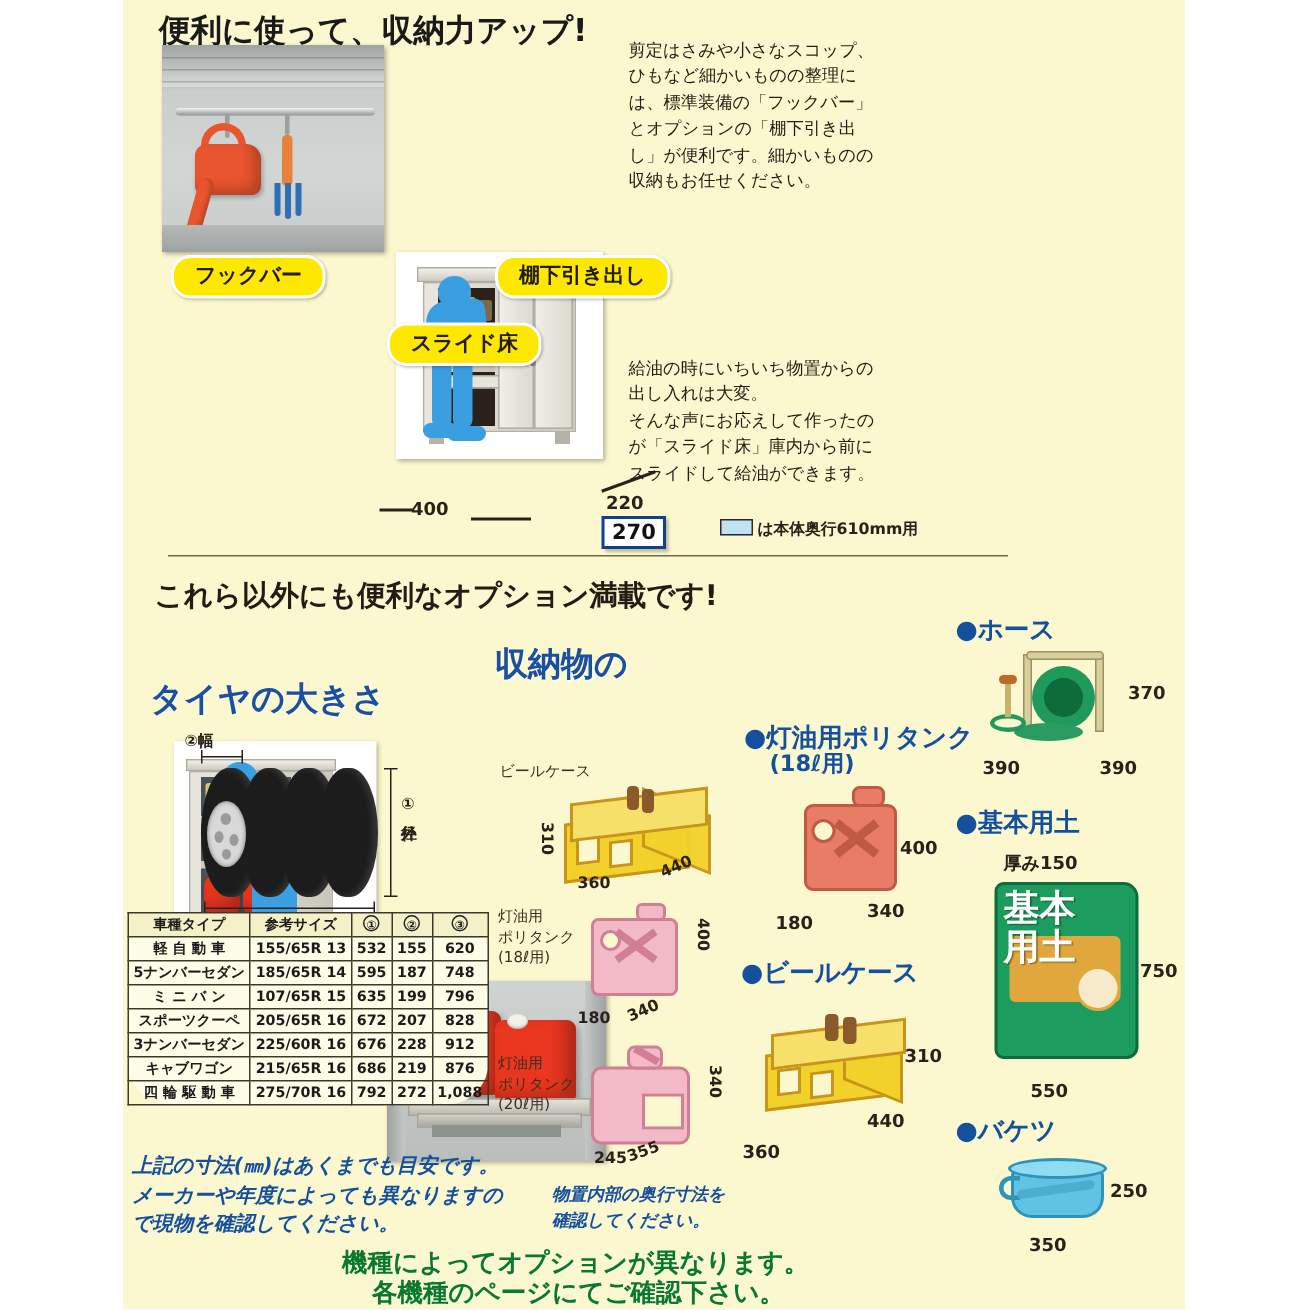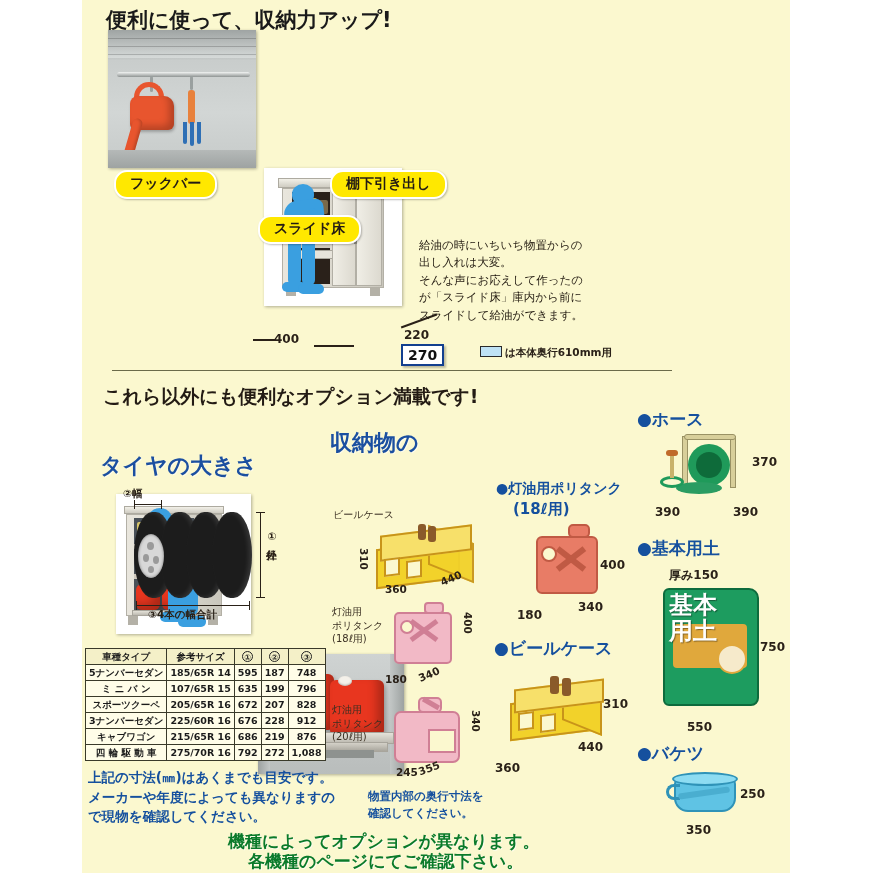--- a/index.html
+++ b/index.html
@@ -63,20 +63,21 @@
     font-size: 11.5px;
     line-height: 1.52;
     white-space: pre-line;
   }
   .note-blue {
     color: #15509e;
     font-weight: bold;
     font-size: 13.5px;
     line-height: 1.45;
     white-space: pre-line;
+    font-style: italic;
   }
   .cap-sm {
     color: #3a2f22;
     font-size: 10px;
     line-height: 1.35;
     white-space: pre-line;
   }
   .dim {
     color: #2a2118;
     font-size: 12px;
@@ -297,20 +298,21 @@
     <div class="person" style="left:20px; top:32px; width:40px; height:26px; border-radius:14px 8px 6px 10px; transform:rotate(-6deg);"></div>
     <div class="person" style="left:40px; top:40px; width:10px; height:36px; border-radius:6px; transform:rotate(16deg);"></div>
     <div class="person" style="left:22px; top:54px; width:30px; height:20px; border-radius:8px;"></div>
     <div class="person" style="left:24px; top:70px; width:13px; height:48px; border-radius:6px;"></div>
     <div class="person" style="left:38px; top:70px; width:13px; height:48px; border-radius:6px;"></div>
     <div class="person" style="left:18px; top:114px; width:24px; height:10px; border-radius:5px;"></div>
     <div class="person" style="left:34px; top:116px; width:26px; height:10px; border-radius:5px;"></div>
   </div>
   <div class="abs badge" style="left:330px; top:170px;">棚下引き出し</div>
 
+  <div class="abs body-ja" style="left:419px; top:25px; width:165px;">剪定はさみや小さなスコップ、ひもなど細かいものの整理には、標準装備の「フックバー」とオプションの「棚下引き出し」が便利です。細かいものの収納もお任せください。</div>
 
   <div class="abs badge" style="left:258px; top:215px;">スライド床</div>
 
   <div class="abs photo photo-frame" style="left:116px; top:218px; width:135px; height:140px; background:#ffffff;">
     <div class="cab-top" style="left:8px; top:12px; width:100px; height:8px;"></div>
     <div class="cab-body" style="left:10px; top:20px; width:96px; height:102px;"></div>
     <div class="cab-dark" style="left:18px; top:24px; width:60px; height:94px; background:#4a5158;"></div>
     <div class="cab-shelf" style="left:18px; top:50px; width:60px; height:5px;"></div>
     <div class="cab-shelf" style="left:18px; top:80px; width:60px; height:5px;"></div>
     <div class="cab-clutter" style="left:21px; top:28px; width:14px; height:20px; background:#d7c56a;"></div>
@@ -392,32 +394,39 @@
     <div class="aline" style="left:136px; top:99px; width:9px; height:1px;"></div>
 
     <div class="aline" style="left:16px; top:107px; width:114px; height:1px;"></div>
     <div class="tick" style="left:16px; top:103px; height:9px;"></div>
     <div class="tick" style="left:129px; top:103px; height:9px;"></div>
   </div>
   <div class="abs dim dim-sm" style="left:123px; top:487px;">②幅</div>
   <div class="abs dim dim-sm" style="left:265px; top:530px; writing-mode:vertical-rl;">①外径</div>
   <div class="abs dim dim-sm" style="left:148px; top:608px;">③4本の幅合計</div>
 
-  <table class="tiretable abs" style="left:85px; top:648px;">
+  <table class="tiretable abs" style="left:85px; top:608px;border-radius:30px;">
     <thead>
       <tr>
         <th>車種タイプ</th>
         <th>参考サイズ</th>
         <th><span class="circnum">①</span></th>
         <th><span class="circnum">②</span></th>
         <th><span class="circnum">③</span></th>
       </tr>
     </thead>
     <tbody id="tire-tbody">
         <tr>
+          <td class="type">軽 自 動 車</td>
+          <td class="size">155/65R 13</td>
+          <td class="n">532</td>
+          <td class="n">155</td>
+          <td class="n">620</td>
+        </tr>
+        <tr>
           <td class="type">5ナンバーセダン</td>
           <td class="size">185/65R 14</td>
           <td class="n">595</td>
           <td class="n">187</td>
           <td class="n">748</td>
         </tr>
         <tr>
           <td class="type">ミ ニ バ ン</td>
           <td class="size">107/65R 15</td>
           <td class="n">635</td>
@@ -498,21 +507,21 @@
     <div style="position:absolute;left:34px;top:6px;width:18px;height:5px;background:#d07f95;transform:rotate(30deg);"></div>
     <div style="position:absolute;left:40px;top:34px;width:28px;height:24px;background:#fbf8cf;border:2px solid #d07f95;"></div>
   </div>
   <div class="abs dim dim-sm" style="left:470px; top:710px; writing-mode:vertical-rl;">340</div>
   <div class="abs dim dim-sm" style="left:396px; top:766px;">245</div>
   <div class="abs dim dim-sm" style="left:418px; top:762px; transform:rotate(-20deg);">355</div>
 
   <div class="abs note-blue" style="left:368px; top:788px; font-size:11.5px;">物置内部の奥行寸法を
 確認してください。</div>
 
-  <div class="abs h-blue-sm" style="left:496px; top:480px; font-size:14px;">●灯油用ポリタンク</div>
+  <div class="abs h-blue-sm" style="left:496px; top:480px; font-size:17px;">●灯油用ポリタンク</div>
   <div class="abs h-blue-sm" style="left:513px; top:500px; font-size:15px;">(18ℓ用)</div>
   <div class="abs" style="left:528px; top:522px; width:86px; height:82px;">
     <div style="position:absolute;left:8px;top:14px;width:62px;height:58px;background:#e87c66;border:2px solid #c05a44;border-radius:6px;"></div>
     <div style="position:absolute;left:40px;top:2px;width:22px;height:14px;background:#e87c66;border:2px solid #c05a44;border-radius:5px;"></div>
     <div style="position:absolute;left:13px;top:24px;width:16px;height:16px;background:#fbf8cf;border:2px solid #c05a44;border-radius:50%;"></div>
     <div style="position:absolute;left:26px;top:34px;width:34px;height:6px;background:#c05a44;transform:rotate(38deg);"></div>
     <div style="position:absolute;left:26px;top:34px;width:34px;height:6px;background:#c05a44;transform:rotate(-38deg);"></div>
   </div>
   <div class="abs dim" style="left:600px; top:558px;">400</div>
   <div class="abs dim" style="left:578px; top:600px;">340</div>

